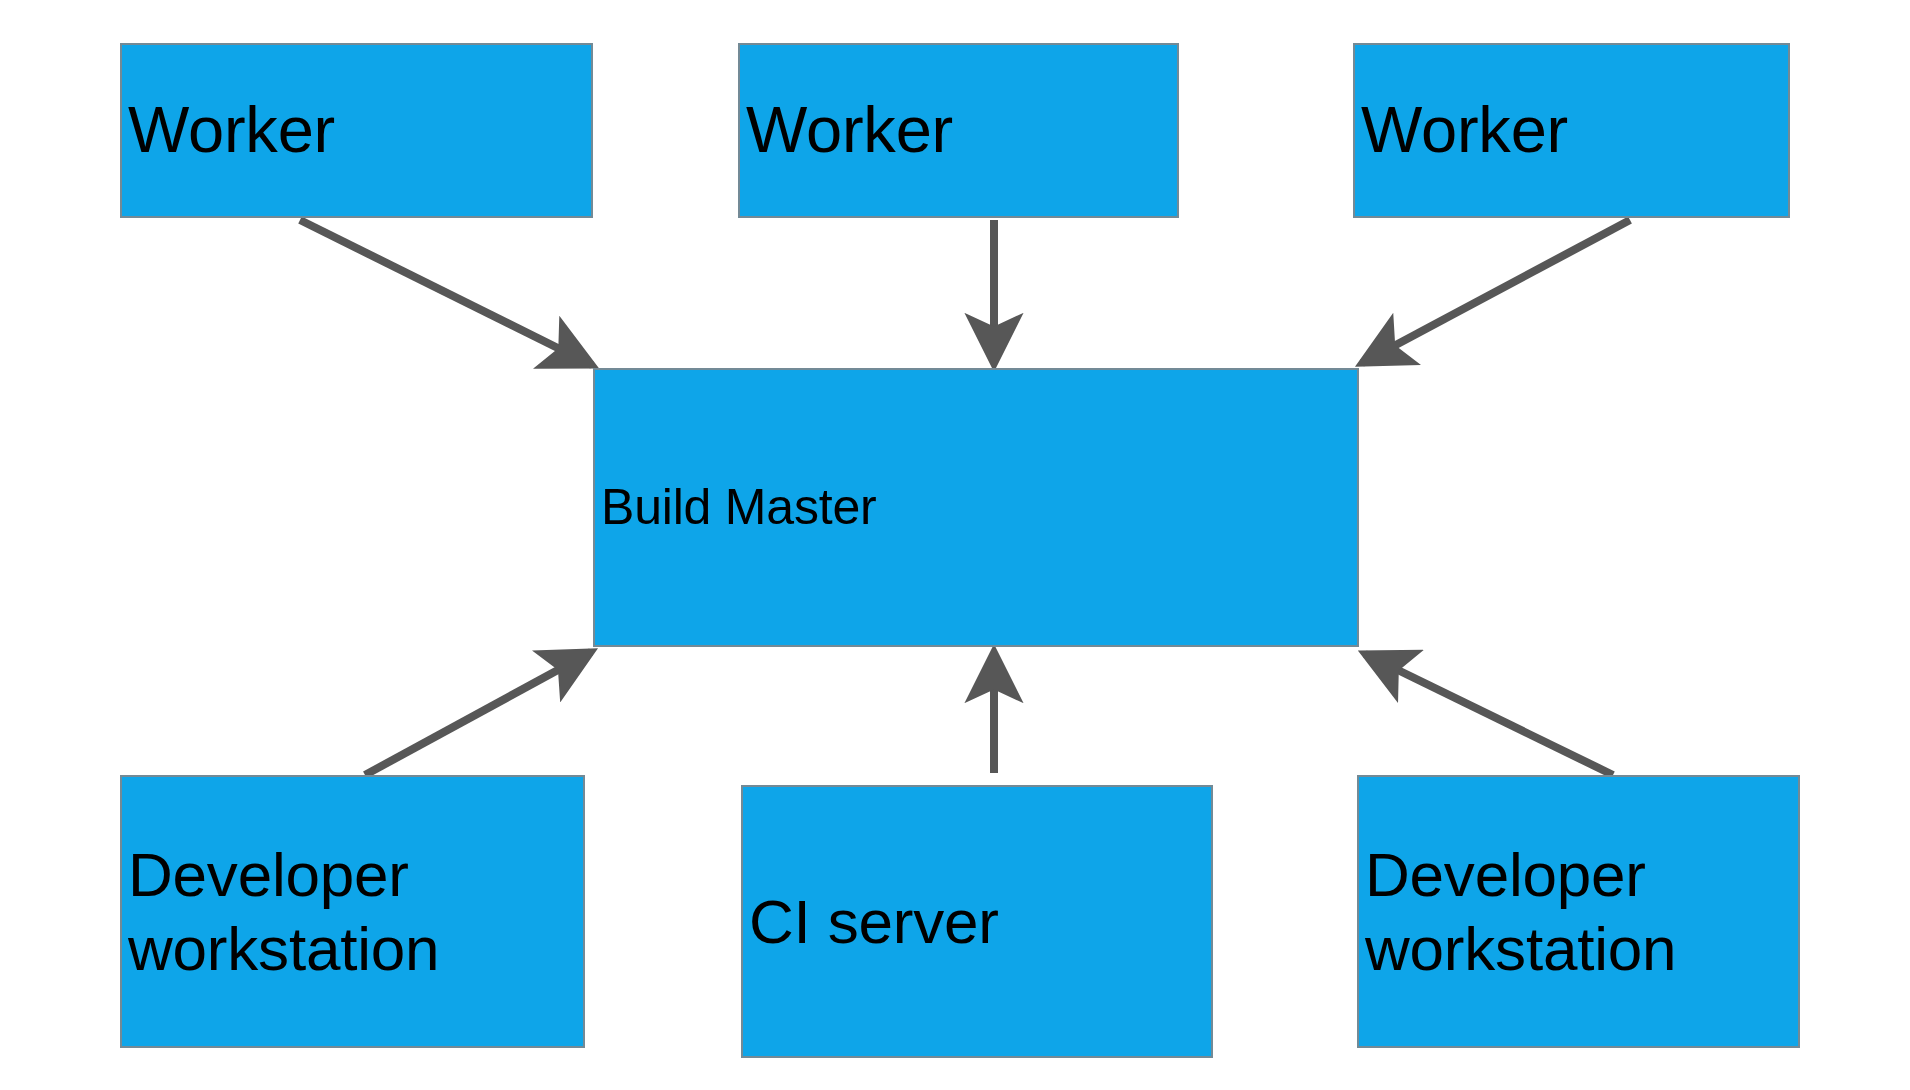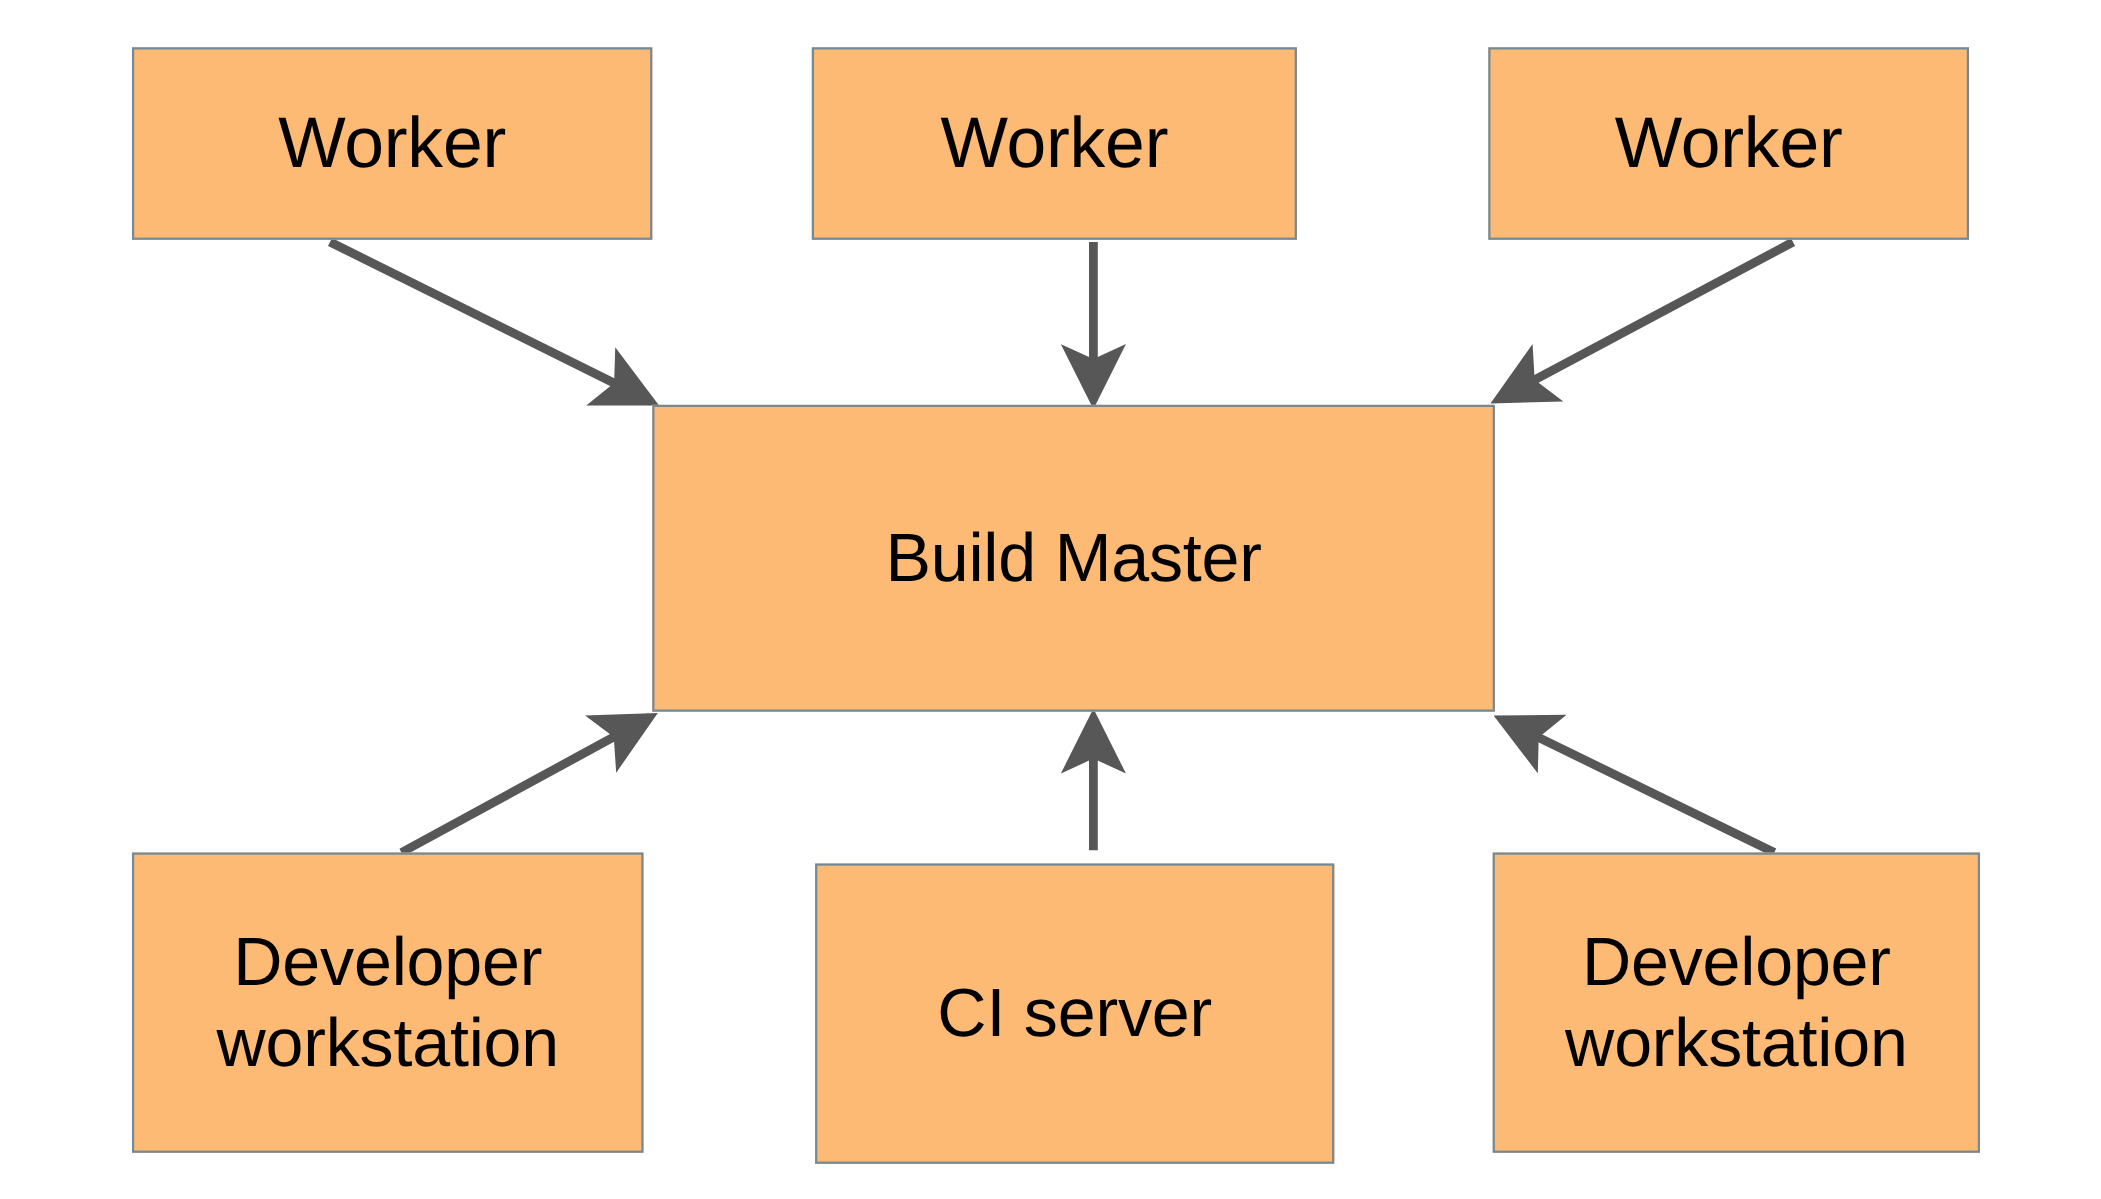--- a/index.html
+++ b/index.html
@@ -24,44 +24,43 @@
     position: absolute;
     left: 0;
     top: 0;
     width: 1910px;
     height: 1090px;
     pointer-events: none;
   }
   .node {
     position: absolute;
     box-sizing: border-box;
-    background: #fdba74;
+    background: #0ea5e9;
     border: 2px solid #738a96;
     display: flex;
     align-items: center;
     justify-content: center;
-    text-align: center;
     color: #000000;
     line-height: 1.18;
     letter-spacing: -0.2px;
     white-space: pre-line;
     z-index: 2;
   }
   .node-label {
     display: block;
     width: 100%;
     padding: 0 6px;
     box-sizing: border-box;
   }
   
   #node-worker-1 { left: 120px;  top: 43px;  width: 473px; height: 175px; font-size: 65px; }
   #node-worker-2 { left: 738px;  top: 43px;  width: 441px; height: 175px; font-size: 65px; }
   #node-worker-3 { left: 1353px; top: 43px;  width: 437px; height: 175px; font-size: 65px; }
   
-  #node-build-master { left: 593px; top: 368px; width: 766px; height: 279px; font-size: 62px; }
+  #node-build-master { left: 593px; top: 368px; width: 766px; height: 279px; font-size: 50px; }
   
   #node-dev-workstation-1 { left: 120px;  top: 775px; width: 465px; height: 273px; font-size: 62px; }
   #node-ci-server        { left: 741px;  top: 775px; width: 472px; height: 273px; font-size: 62px; margin-top: 10px; }
   #node-dev-workstation-2 { left: 1357px; top: 775px; width: 443px; height: 273px; font-size: 62px; }
 </style>
 </head>
 <body>
 
 <div id="diagram-canvas">
 

